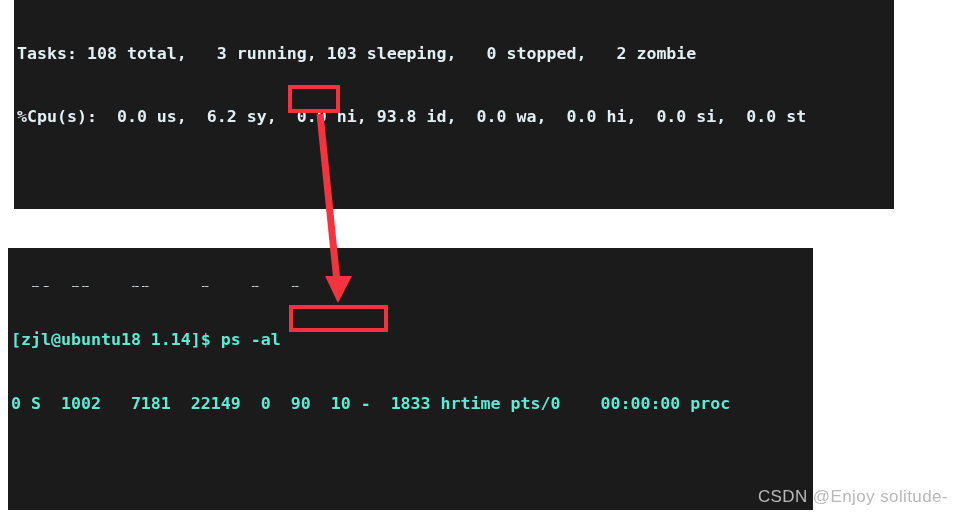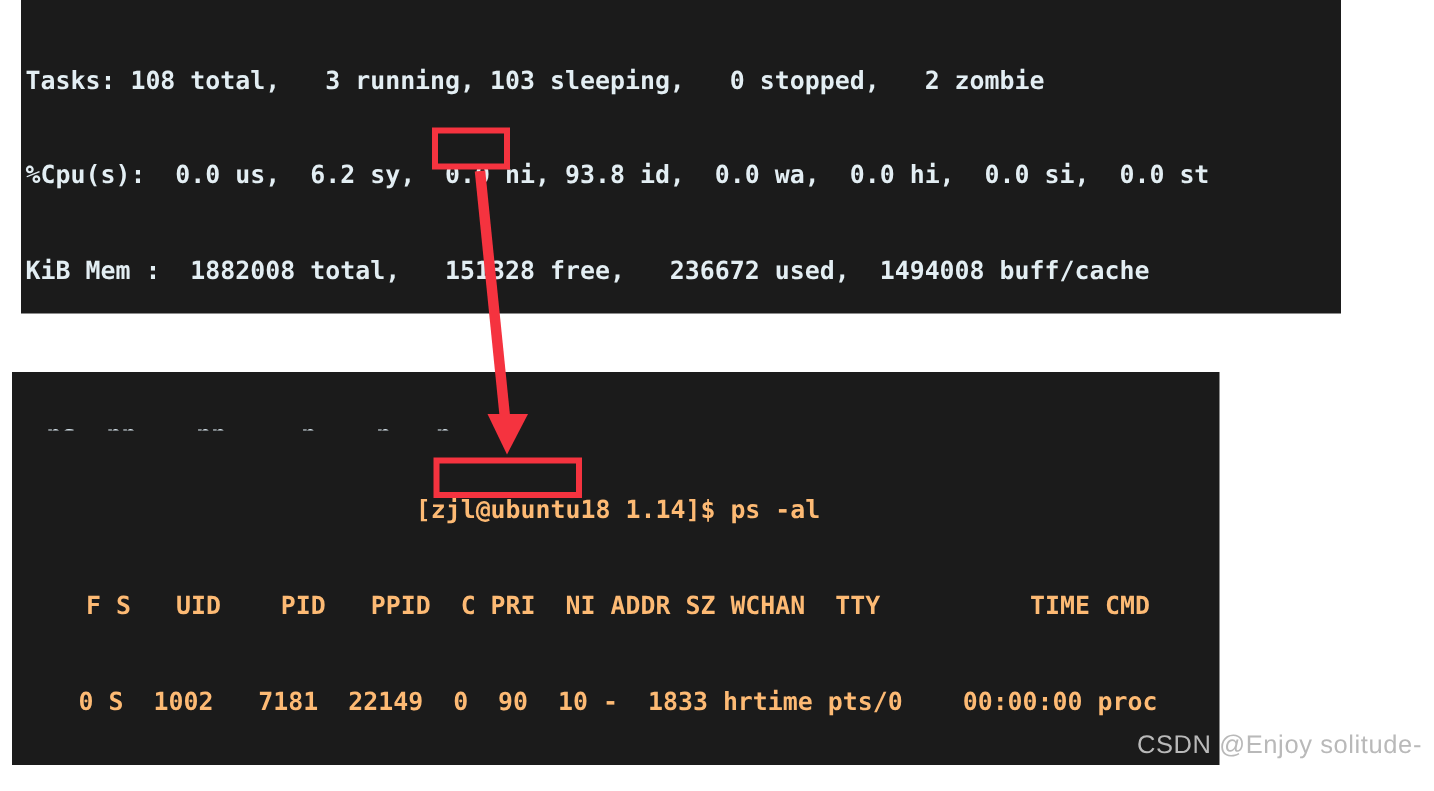--- a/index.html
+++ b/index.html
@@ -45,21 +45,21 @@
   }
 
   .tline {
     white-space: pre;
     font-weight: bold;
     padding-left: 3px;
   }
 
   
   .summary-line { color: #e3eef3; }
-  .proc-row { color: #fdba74; font-weight: bold; text-align: center; }
+  .proc-row { color: #5eead4; font-weight: bold; }
 
   
   .clipped-top {
     height: 8px;
     overflow: hidden;
     color: #d7e4ec;
     font-weight: bold;
     line-height: 21.3px;
     margin-top: -12px;
     padding-left: 3px;
@@ -106,37 +106,35 @@
     letter-spacing: 0.4px;
     white-space: nowrap;
   }
 </style>
 </head>
 <body>
 
 <div class="term" id="top-terminal">
   <div class="tline summary-line">Tasks: 108 total,   3 running, 103 sleeping,   0 stopped,   2 zombie</div>
   <div class="tline summary-line">%Cpu(s):  0.0 us,  6.2 sy,  0.0 ni, 93.8 id,  0.0 wa,  0.0 hi,  0.0 si,  0.0 st</div>
-  <div class="tline summary-line">KiB Mem :  1882008 total,   151328 free,   236672 used,  1494008 buff/cache</div>
   
 
   
 
   
 
   
   
   
   
 </div>
 
 <div class="term" id="bottom-terminal">
   <div class="clipped-top">  ps  pp    pp     p    p   p</div>
   <div class="tline proc-row">[zjl@ubuntu18 1.14]$ ps -al</div>
-  <div class="tline proc-row">F S   UID    PID   PPID  C PRI  NI ADDR SZ WCHAN  TTY          TIME CMD</div>
   <div class="tline proc-row">0 S  1002   7181  22149  0  90  10 -  1833 hrtime pts/0    00:00:00 proc</div>
   
   
   
   
   
   
   
   
 </div>

